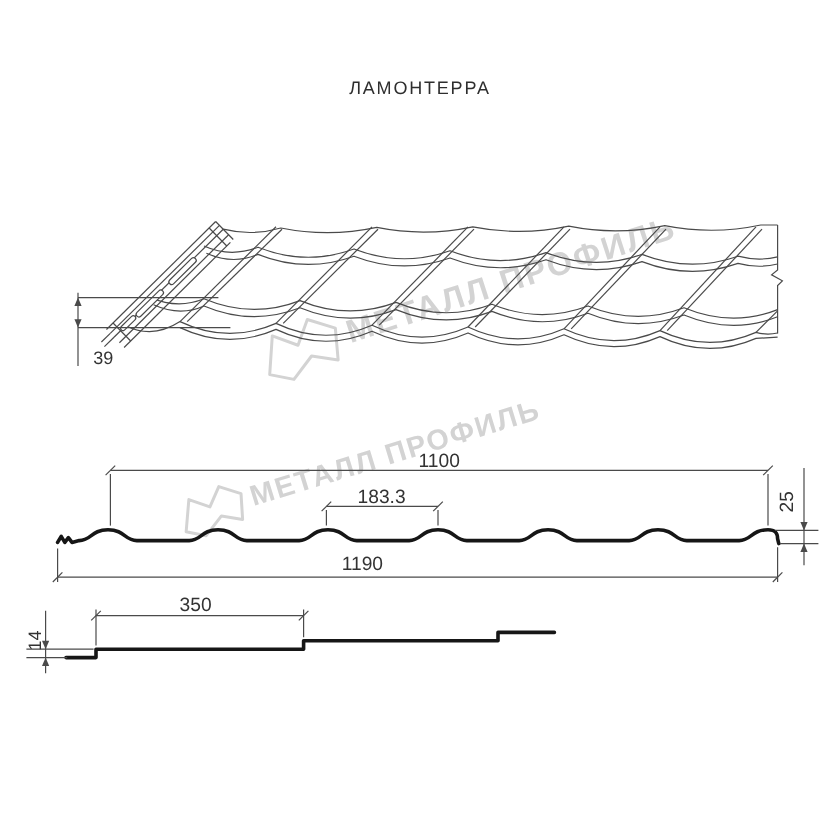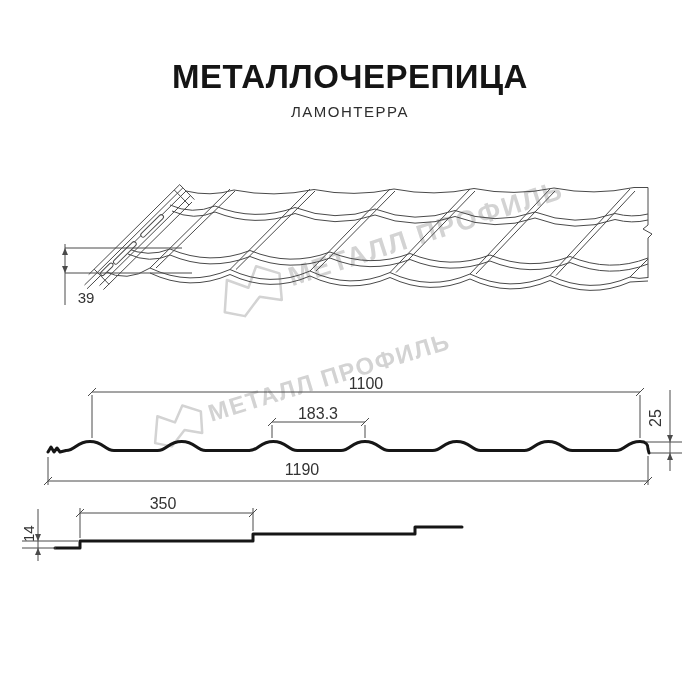--- a/index.html
+++ b/index.html
@@ -24,21 +24,20 @@
   .arrow{fill:#4a4a4a;stroke:none;}
   .wm{fill:#d3d3d3;font-weight:bold;}
   .wmlogo{fill:none;stroke:#d3d3d3;stroke-width:2.5;stroke-linejoin:round;}
 </style>
 </head>
 <body>
 
 <div class="canvas">
 
   <div class="titleblock">
-    <div class="title">МЕТАЛЛОЧЕРЕПИЦА</div>
     <div class="subtitle">ЛАМОНТЕРРА</div>
   </div>
 
   <svg width="700" height="700" viewBox="0 0 700 700">
 
     <g>
       <g transform="translate(226,316) rotate(-18)">
         <polygon class="wmlogo" points="0,-4 12,-34 30,-20 44,-38 64,-24 58,2 38,-8 18,6"></polygon>
         <text class="wm" x="72" y="-8" font-size="27" letter-spacing="2">МЕТАЛЛ ПРОФИЛЬ</text>
       </g>

